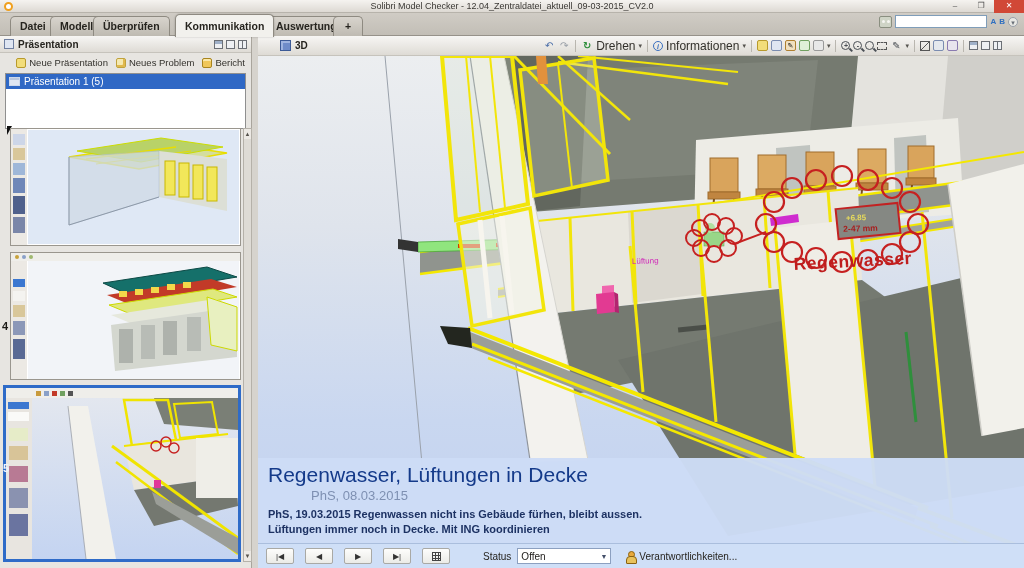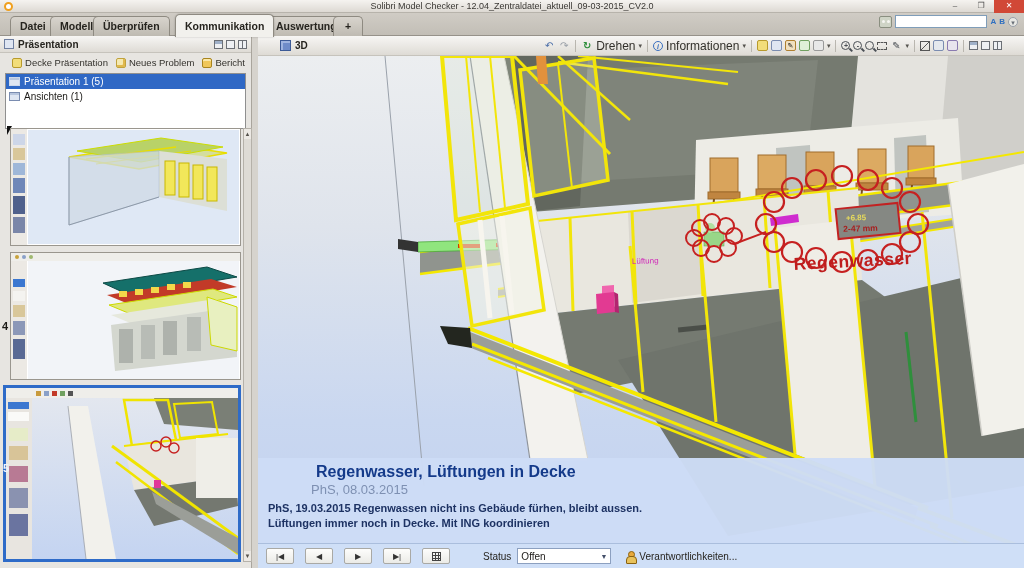--- a/index.html
+++ b/index.html
@@ -101,21 +101,21 @@
     right:-4px; bottom:-1px; transform:rotate(45deg); }
   .dashrect { width:10px; height:8px; border:1px dashed #555; }
   .diagbox { width:10px; height:10px; border:1px solid #555;
     background:linear-gradient(135deg,transparent 44%,#555 44% 56%,transparent 56%); }
 
   .scene-wrap { position:absolute; left:0; top:20px; width:766px; height:487px; }
   .scene-wrap svg { display:block; }
 
   .info-overlay { position:absolute; left:0; top:422px; width:766px; height:85px;
     background:rgba(205,220,246,.97); padding:5px 0 0 10px; }
-  .io-title { font-size:16px; font-weight:700; color:#143a8a;margin-left:48px; }
+  .io-title { font-size:21px; font-weight:400; color:#143a8a; }
   .io-sub { font-size:13px; color:#7e90b2; margin-top:1px;margin-left:43px; }
   .io-body { font-size:11px; font-weight:bold; color:#1d3263; line-height:15px; margin-top:4px; }
 
   .bottombar { position:absolute; left:0; bottom:0; width:766px; height:25px;
     background:#cfdff7; border-top:1px solid #aabedd; display:flex; align-items:center; padding-left:8px; }
   .nav-btn { width:28px; height:16px; background:linear-gradient(#fdfdfc,#ebebe7);
     border:1px solid #a9a9a5; border-radius:2px; font-size:8px; color:#333; text-align:center;
     line-height:15px; margin-right:11px; }
   .grid-ico { display:inline-block; width:9px; height:9px; border:1px solid #444; vertical-align:middle;
     background:linear-gradient(#444 1px,transparent 1px) 0 2px/9px 3px repeat-y,
@@ -169,40 +169,36 @@
       <span class="ph-ctls">
         <span class="winctl dock"></span>
         <span class="winctl"></span>
         <span class="winctl grid2"></span>
       </span>
     </div>
 
     <div class="pres-actions">
       <span class="act">
         <span class="mini-ico ico-newpres"></span>
-        <span>Decke Präsentation</span>
+        <span>Neue Präsentation</span>
       </span>
       <span class="act">
         <span class="mini-ico ico-newissue"></span>
         <span>Neues Problem</span>
       </span>
       <span class="act">
         <span class="mini-ico ico-report"></span>
         <span>Bericht</span>
       </span>
     </div>
 
     <div class="listbox">
       <div class="lrow sel">
         <span class="slide-ico"></span>
         <span>Präsentation 1 (5)</span>
-      </div>
-      <div class="lrow">
-        <span class="slide-ico"></span>
-        <span>Ansichten (1)</span>
       </div>
     </div>
 
     <span class="cursor-arrow" style="left:7px;top:90px"></span>
 
     <div class="thumb" style="left:10px;top:92px;width:231px;height:118px">
       <svg width="229" height="116" viewBox="0 0 229 116">
         <rect x="0" y="0" width="229" height="116" fill="#ffffff"></rect>
         <rect x="0" y="0" width="16" height="116" fill="#ece9e4"></rect>
         <rect x="2" y="5" width="12" height="11" fill="#cdd6e8"></rect>

